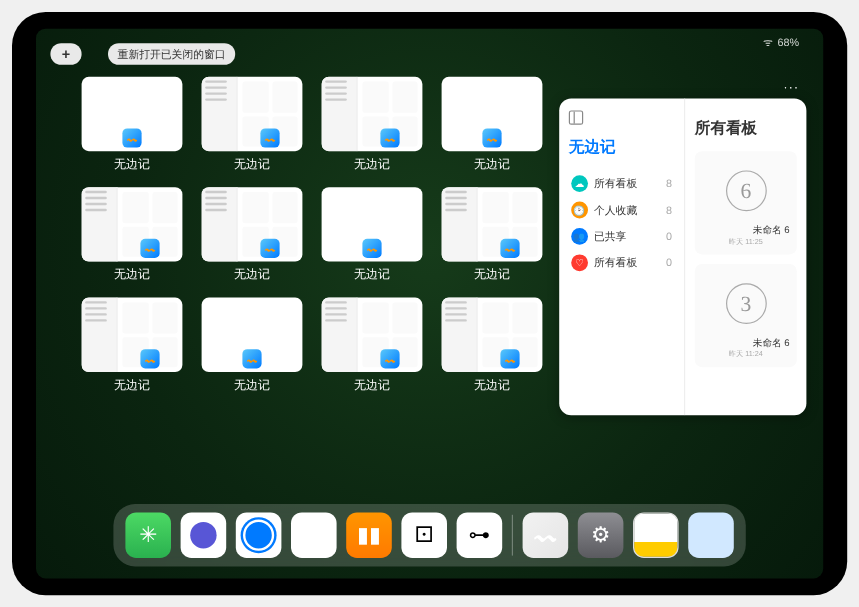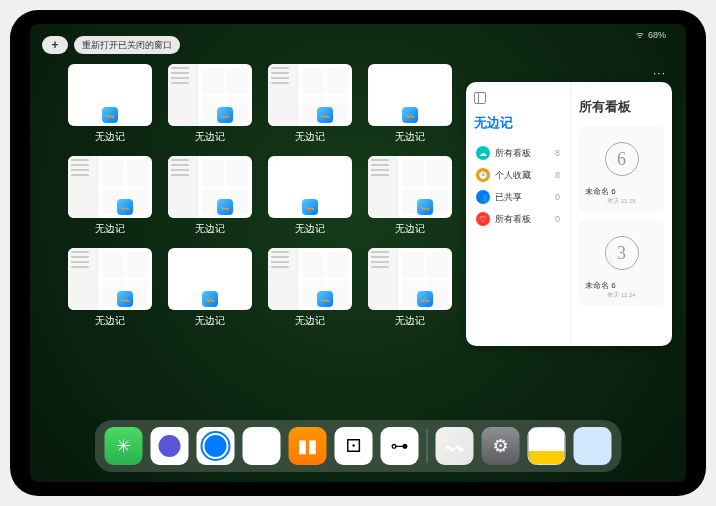--- a/index.html
+++ b/index.html
@@ -61,20 +61,21 @@
   }
   .reopen-btn {
     height: 18px;
     background: #e9e9e9;
     border-radius: 10px;
     padding: 0 8px;
     display: flex;
     align-items: center;
     font-size: 9px;
     color: #333;
+    margin-left: 16px;
   }
   .thumb-grid {
     position: absolute;
     top: 40px;
     left: 38px;
     display: grid;
     grid-template-columns: repeat(4, 84px);
     gap: 12px 16px;
   }
   .thumb {
@@ -266,21 +267,21 @@
     display: flex;
     align-items: center;
     justify-content: center;
     font-size: 18px;
     color: #999;
     font-family: cursive;
   }
   .board-name {
     font-size: 8px;
     color: #333;
-    text-align: left;
+    text-align: right;
   }
   .board-sub {
     font-size: 6px;
     color: #aaa;
     text-align: center;
   }
   .dock {
     position: absolute;
     bottom: 10px;
     left: 50%;

